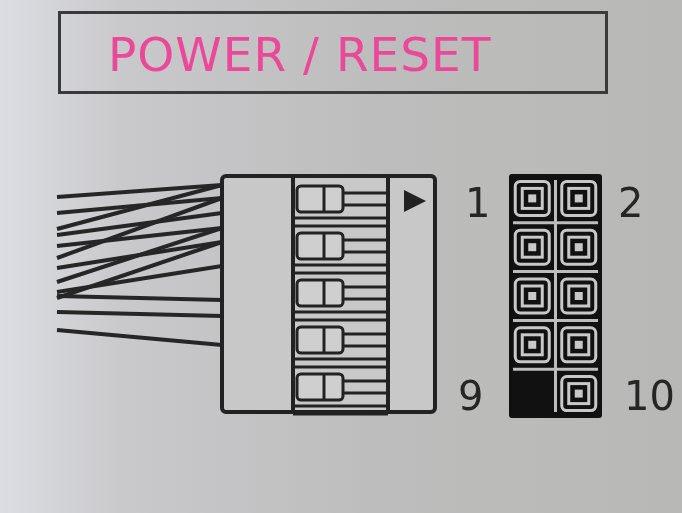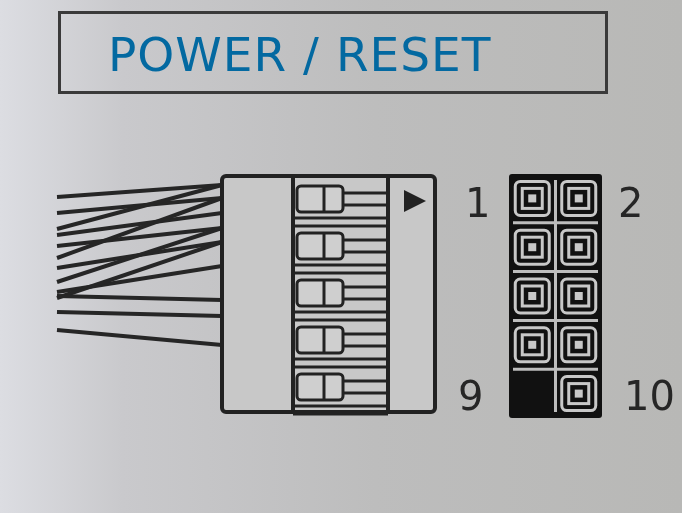--- a/index.html
+++ b/index.html
@@ -2,21 +2,21 @@
 <html><head>
 <meta charset="utf-8">
 <style>
   html,body{margin:0;padding:0;}
   body{width:682px;height:513px;overflow:hidden;
     background:linear-gradient(90deg,#dcdde2 0%,#c9c9cc 18%,#bdbdbd 55%,#b8b8b6 100%);
     font-family:"DejaVu Sans",sans-serif;position:relative;}
   .title-box{position:absolute;left:58px;top:11px;width:550px;height:83px;
     border:3px solid #3a3a3a;box-sizing:border-box;}
   .title{position:absolute;left:108px;top:27px;font-size:47px;letter-spacing:1px;
-    color:#0369a1;font-family:"DejaVu Sans",sans-serif;font-weight:normal;}
+    color:#ec4899;font-family:"DejaVu Sans",sans-serif;font-weight:normal;}
   svg{position:absolute;left:0;top:0;}
   .pin-label{position:absolute;font-size:40px;color:#262626;font-family:"DejaVu Sans",sans-serif;}
 </style>
 </head>
 <body>
 
 <div class="title-box"></div>
 <div class="title">POWER / RESET</div>
 
 <svg width="682" height="513">

